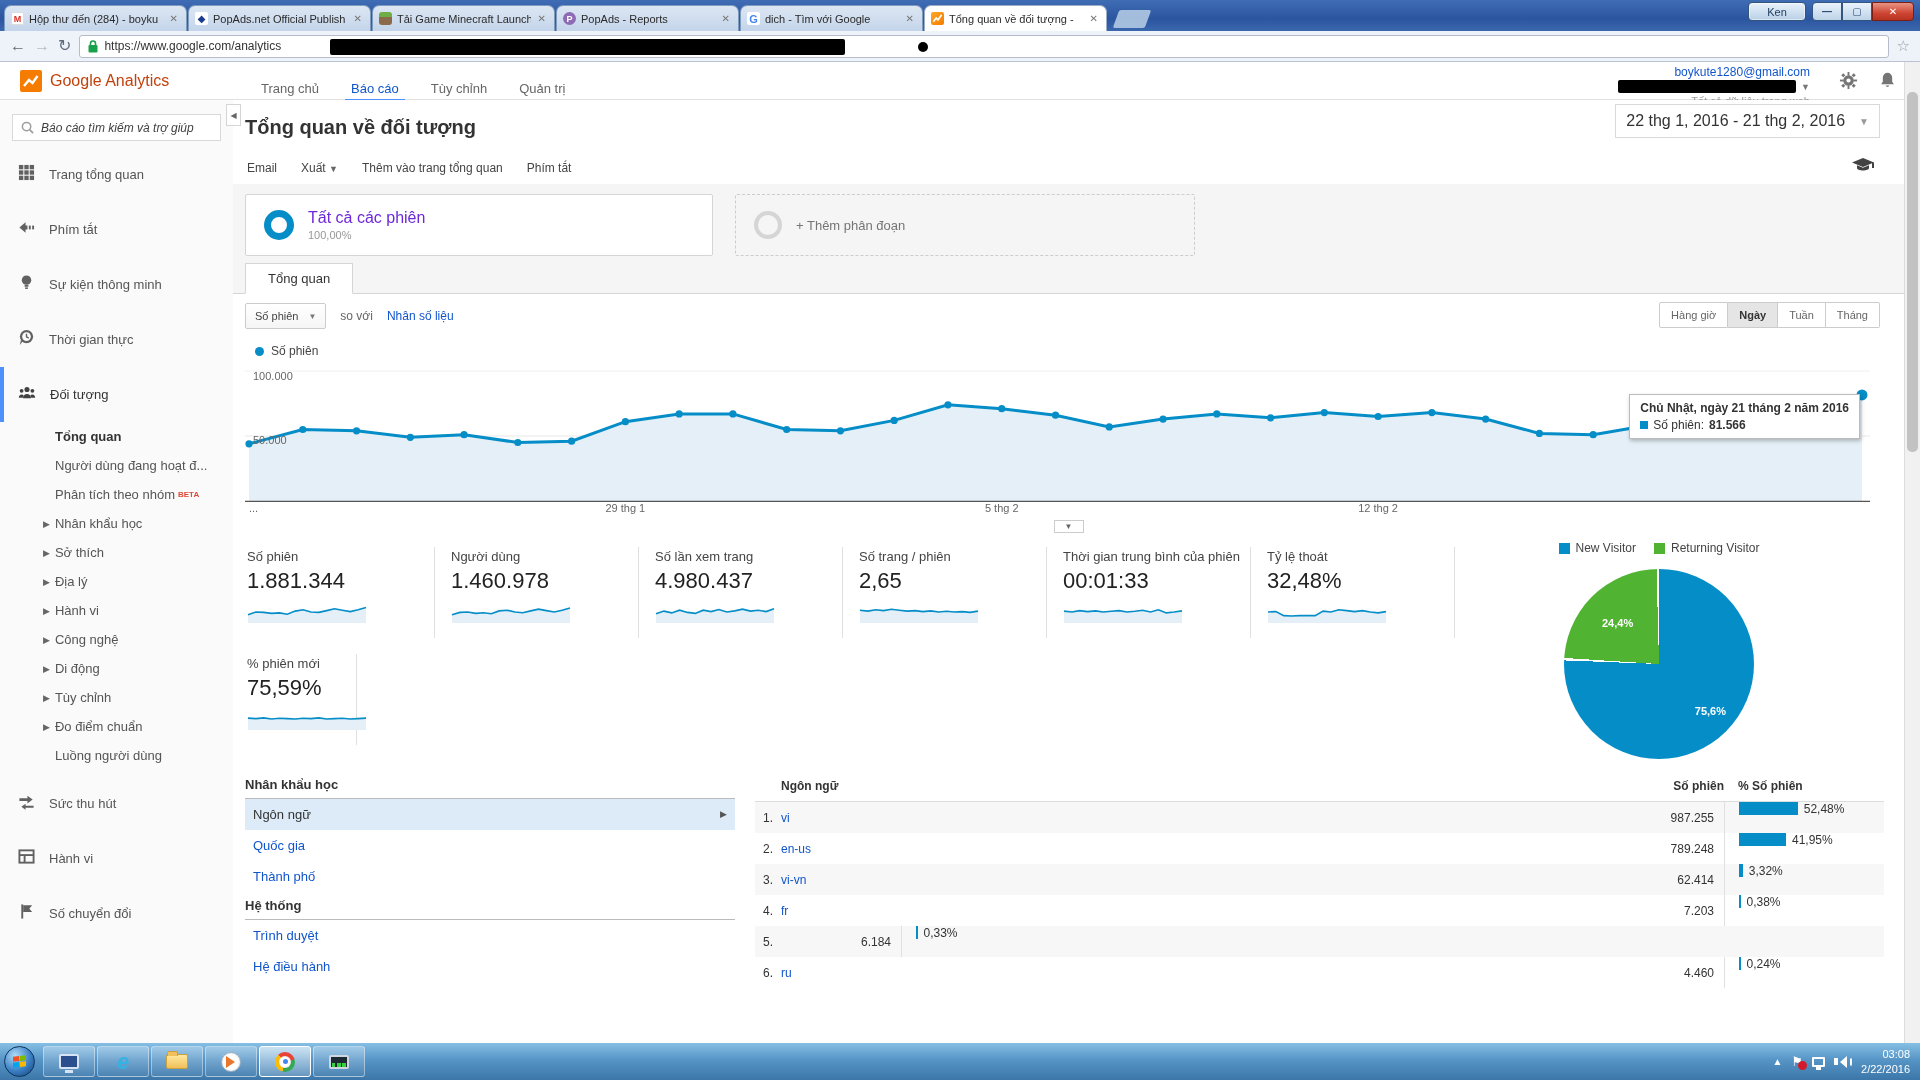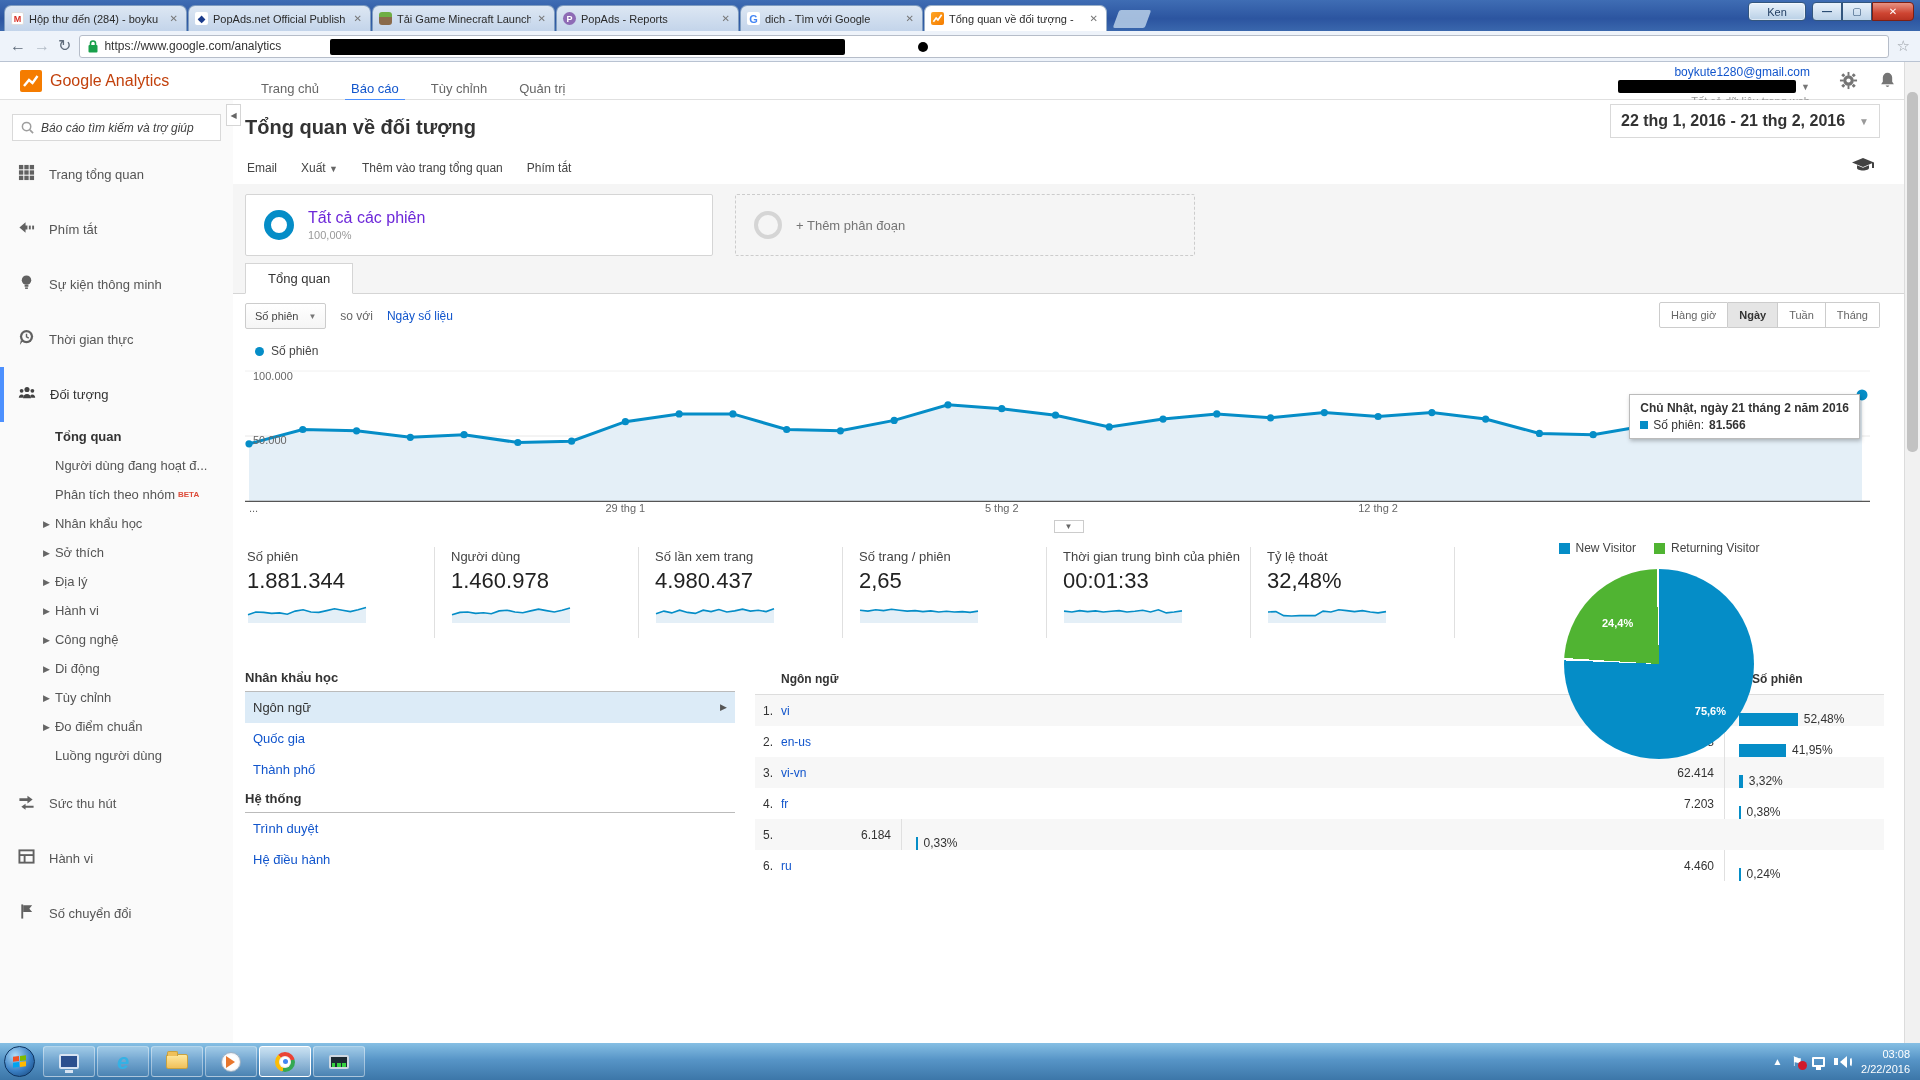--- a/index.html
+++ b/index.html
@@ -85,21 +85,21 @@
   .sub-item.active { font-weight:bold; color:#333; }
   .sub-item .exp { font-size:9px; color:#666; margin:0 5px 0 -12px; }
   .beta { color:#dd4b39; font-size:8px; font-weight:bold; margin-left:3px; vertical-align:super; }
 
   
   .content { position:absolute; left:233px; top:100px; right:16px; bottom:37px; background:#fff; overflow:hidden; }
   .page-head { position:relative; height:52px; }
   .page-title { position:absolute; left:12px; top:16px; font-size:20px; color:#333; font-weight:bold; }
   .date-box { position:absolute; right:24px; top:4px; border:1px solid #d9d9d9; background:#fff;
     padding:7px 10px; display:flex; gap:14px; align-items:center; }
-  .date-text { font-size:16px; color:#333;font-weight:bold; }
+  .date-text { font-size:16px; color:#333; }
   .date-caret { font-size:10px; color:#999; }
   .report-toolbar { position:relative; height:32px; display:flex; align-items:center; gap:24px; padding-left:14px; }
   .rt-item { font-size:12px; color:#444; }
   .rt-caret { font-size:9px; color:#666; }
   .grad-cap { position:absolute; right:30px; top:6px; }
 
   .segment-strip { position:relative; background:#f5f5f5; border-bottom:1px solid #d5d5d5; padding:10px 0 0 12px; height:110px; }
   .seg-card { position:absolute; top:10px; height:62px; background:#fff; border:1px solid #d5d5d5;
     border-radius:2px; display:flex; align-items:center; padding:0 18px; gap:14px; }
   .seg-all { left:12px; width:468px; }
@@ -165,21 +165,21 @@
   .lang-table { flex:1; margin-right:20px; }
   .lt-head { display:flex; font-size:12px; font-weight:bold; color:#333; padding:8px 0; border-bottom:1px solid #ddd; }
   .lt-col-lang { flex:1; padding-left:26px; }
   .lt-col-sessions { width:110px; text-align:right; }
   .lt-col-pct { width:160px; padding-left:14px; }
   .lt-row { display:flex; align-items:center; height:31px; font-size:12px; color:#333; }
   .lt-row:nth-child(odd) { background:#f7f7f7; }
   .lt-rank { width:26px; text-align:right; padding-right:8px; color:#333; }
   .lt-lang { flex:1; }
   .lt-sessions { width:110px; text-align:right; }
-  .lt-pct { width:160px; padding-left:14px; display:flex; align-items:flex-end; gap:6px;
+  .lt-pct { width:160px; padding-left:14px; display:flex; align-items:flex-start; gap:6px;
     border-left:1px solid #e0e0e0; margin-left:10px; height:31px; }
   .lt-bar { height:13px; background:#058dc7; }
 
   .scrollbar { position:absolute; right:0; top:62px; width:16px; bottom:37px; background:#f1f1f1; border-left:1px solid #dcdcdc; }
   .scroll-thumb { position:absolute; left:2px; top:30px; width:11px; height:360px; background:#c2c2c2; border-radius:5px; }
 
   
   .taskbar { position:absolute; left:0; bottom:0; width:100%; height:37px;
     background:linear-gradient(180deg,#86bfe4 0%,#5795c7 45%,#3c76a8 100%); display:flex; align-items:center; }
   .start-orb { width:31px; height:31px; border-radius:50%; margin:0 8px 0 4px;
@@ -503,21 +503,21 @@
       </div>
       <div class="ov-tab">Tổng quan</div>
     </div>
 
     <div class="controls-row">
       <span class="metric-select">
         <span>Số phiên</span>
           <span style="font-size:8px;color:#777">▼</span>
       </span>
       <span class="vs-label">so với</span>
-      <span class="link choose-metric">Ngày số liệu</span>
+      <span class="link choose-metric">Nhân số liệu</span>
       <div class="granularity" id="granularity">
           <div class="gran-btn">Hàng giờ</div>
           <div class="gran-btn active">Ngày</div>
           <div class="gran-btn">Tuần</div>
           <div class="gran-btn">Tháng</div>
         </div>
     </div>
 
     <div class="legend-row">
       <span class="legend-dot"></span>
@@ -600,20 +600,26 @@
               <polygon points="1.0,12.2 8.9,13.1 16.7,11.8 24.6,12.6 32.5,11.3 40.3,12.2 48.2,13.1 56.1,12.6 63.9,13.6 71.8,12.9 79.7,14.0 87.5,13.3 95.4,14.0 103.3,13.6 111.1,14.4 119.0,13.1 119,25 1,25" fill="#e4eff7"></polygon>
               <polyline points="1.0,12.2 8.9,13.1 16.7,11.8 24.6,12.6 32.5,11.3 40.3,12.2 48.2,13.1 56.1,12.6 63.9,13.6 71.8,12.9 79.7,14.0 87.5,13.3 95.4,14.0 103.3,13.6 111.1,14.4 119.0,13.1" fill="none" stroke="#058dc7" stroke-width="1.6"></polyline>
             </svg></div>
           <div class="metric-cell"><div class="metric-label">Thời gian trung bình của phiên</div><div class="metric-value">00:01:33</div><svg width="122" height="26">
               <polygon points="1.0,13.1 8.9,14.0 16.7,12.6 24.6,13.6 32.5,12.9 40.3,14.0 48.2,13.3 56.1,12.6 63.9,14.0 71.8,13.3 79.7,12.2 87.5,14.0 95.4,11.8 103.3,14.9 111.1,14.0 119.0,12.9 119,25 1,25" fill="#e4eff7"></polygon>
               <polyline points="1.0,13.1 8.9,14.0 16.7,12.6 24.6,13.6 32.5,12.9 40.3,14.0 48.2,13.3 56.1,12.6 63.9,14.0 71.8,13.3 79.7,12.2 87.5,14.0 95.4,11.8 103.3,14.9 111.1,14.0 119.0,12.9" fill="none" stroke="#058dc7" stroke-width="1.6"></polyline>
             </svg></div>
           <div class="metric-cell"><div class="metric-label">Tỷ lệ thoát</div><div class="metric-value">32,48%</div><svg width="122" height="26">
               <polygon points="1.0,14.0 8.9,13.6 16.7,17.6 24.6,18.0 32.5,17.6 40.3,17.6 48.2,17.6 56.1,13.1 63.9,14.0 71.8,11.8 79.7,12.6 87.5,13.6 95.4,12.6 103.3,14.0 111.1,14.9 119.0,13.6 119,25 1,25" fill="#e4eff7"></polygon>
               <polyline points="1.0,14.0 8.9,13.6 16.7,17.6 24.6,18.0 32.5,17.6 40.3,17.6 48.2,17.6 56.1,13.1 63.9,14.0 71.8,11.8 79.7,12.6 87.5,13.6 95.4,12.6 103.3,14.0 111.1,14.9 119.0,13.6" fill="none" stroke="#058dc7" stroke-width="1.6"></polyline>
+            </svg></div>
+        </div>
+      <div class="metrics-row" id="metrics-row2" style="margin-top:16px;">
+          <div class="metric-cell narrow"><div class="metric-label">% phiên mới</div><div class="metric-value">75,59%</div><svg width="122" height="26">
+              <polygon points="1.0,13.1 8.9,13.6 16.7,12.9 24.6,14.0 32.5,13.3 40.3,13.6 48.2,14.0 56.1,13.3 63.9,13.6 71.8,12.9 79.7,14.0 87.5,13.6 95.4,13.3 103.3,14.0 111.1,13.6 119.0,13.1 119,25 1,25" fill="#e4eff7"></polygon>
+              <polyline points="1.0,13.1 8.9,13.6 16.7,12.9 24.6,14.0 32.5,13.3 40.3,13.6 48.2,14.0 56.1,13.3 63.9,13.6 71.8,12.9 79.7,14.0 87.5,13.6 95.4,13.3 103.3,14.0 111.1,13.6 119.0,13.1" fill="none" stroke="#058dc7" stroke-width="1.6"></polyline>
             </svg></div>
         </div>
       <div class="pie-block">
         <div class="pie-legend" id="pie-legend">
             <span class="pl-item">
               <span class="pl-sq" style="background:#058dc7"></span>
               <span>New Visitor</span>
             </span>
             <span class="pl-item">
               <span class="pl-sq" style="background:#50b432"></span>

